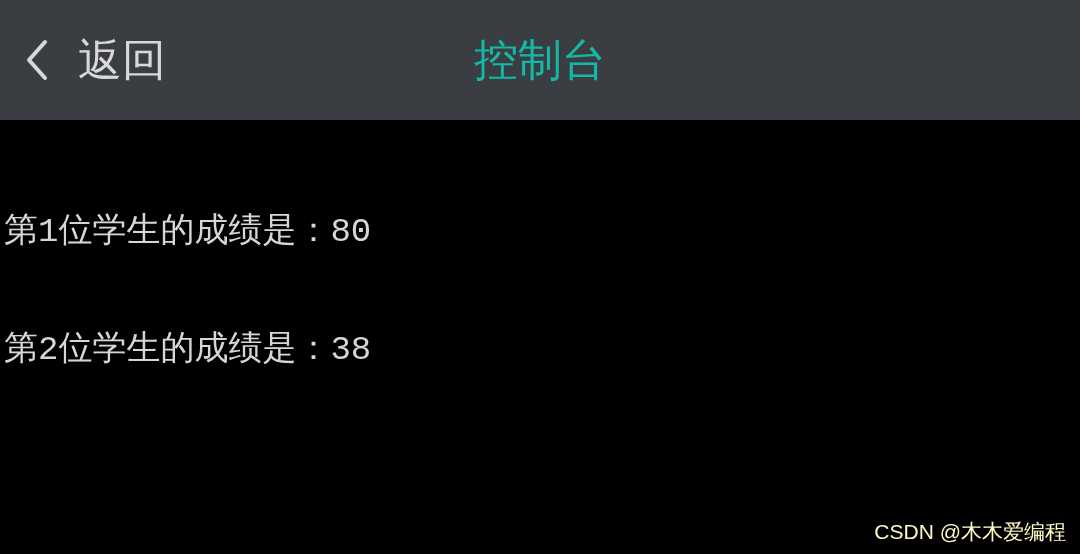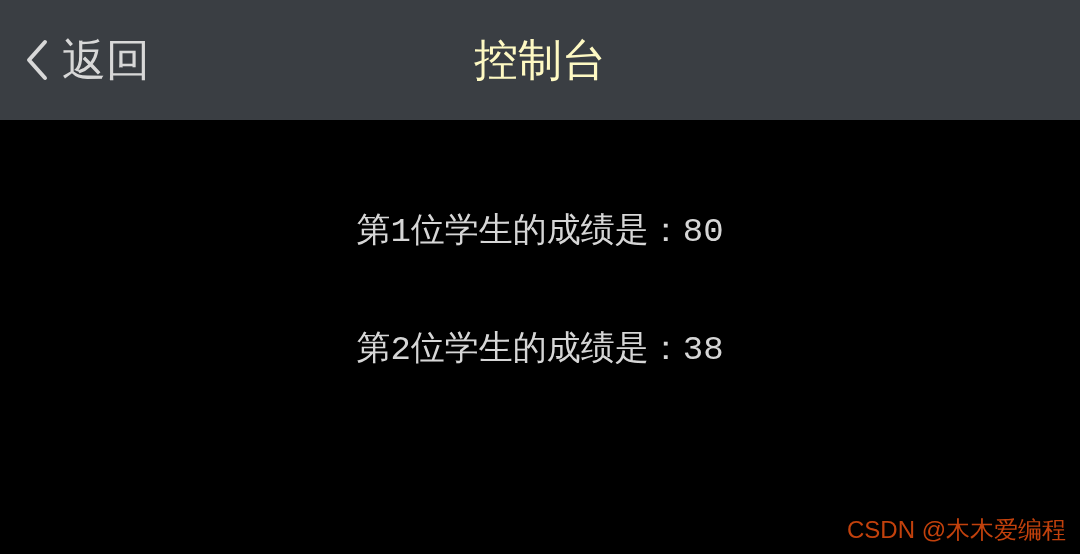--- a/index.html
+++ b/index.html
@@ -36,53 +36,52 @@
       display: flex;
       align-items: center;
       justify-content: center;
     }
     .back-icon svg {
       width: 24px;
       height: 44px;
     }
     .back-label {
       font-size: 44px;
-      margin-left: 8px;
+      margin-left: 24px;
       color: #d8d8d8;
     }
     .title {
       position: absolute;
       left: 50%;
       transform: translateX(-50%);
       font-size: 44px;
-      color: #fef9c3;
+      color: #14b8a6;
       font-weight: normal;
     }
     .console {
       width: 100%;
       height: calc(100% - 120px);
       background: #000;
       color: #d6d6d6;
       padding: 14px 4px 0 4px;
       font-family: "Consolas", "Courier New", monospace;
       font-size: 34px;
       line-height: 1.16;
       white-space: pre;
       position: relative;
-      text-align: center;
     }
     .console-line {
       display: block;
     }
     .watermark {
       position: absolute;
       bottom: 8px;
       right: 14px;
-      color: #c2410c;
-      font-size: 24px;
+      color: #fef9c3;
+      font-size: 21px;
       font-family: "Microsoft YaHei", sans-serif;
     }
   </style>
 </head>
 <body>
 
 <div class="header">
   <div class="back-button">
     <span class="back-icon">
       <svg viewBox="0 0 24 44" fill="none" stroke="#d8d8d8" stroke-width="4" stroke-linecap="round" stroke-linejoin="round">

